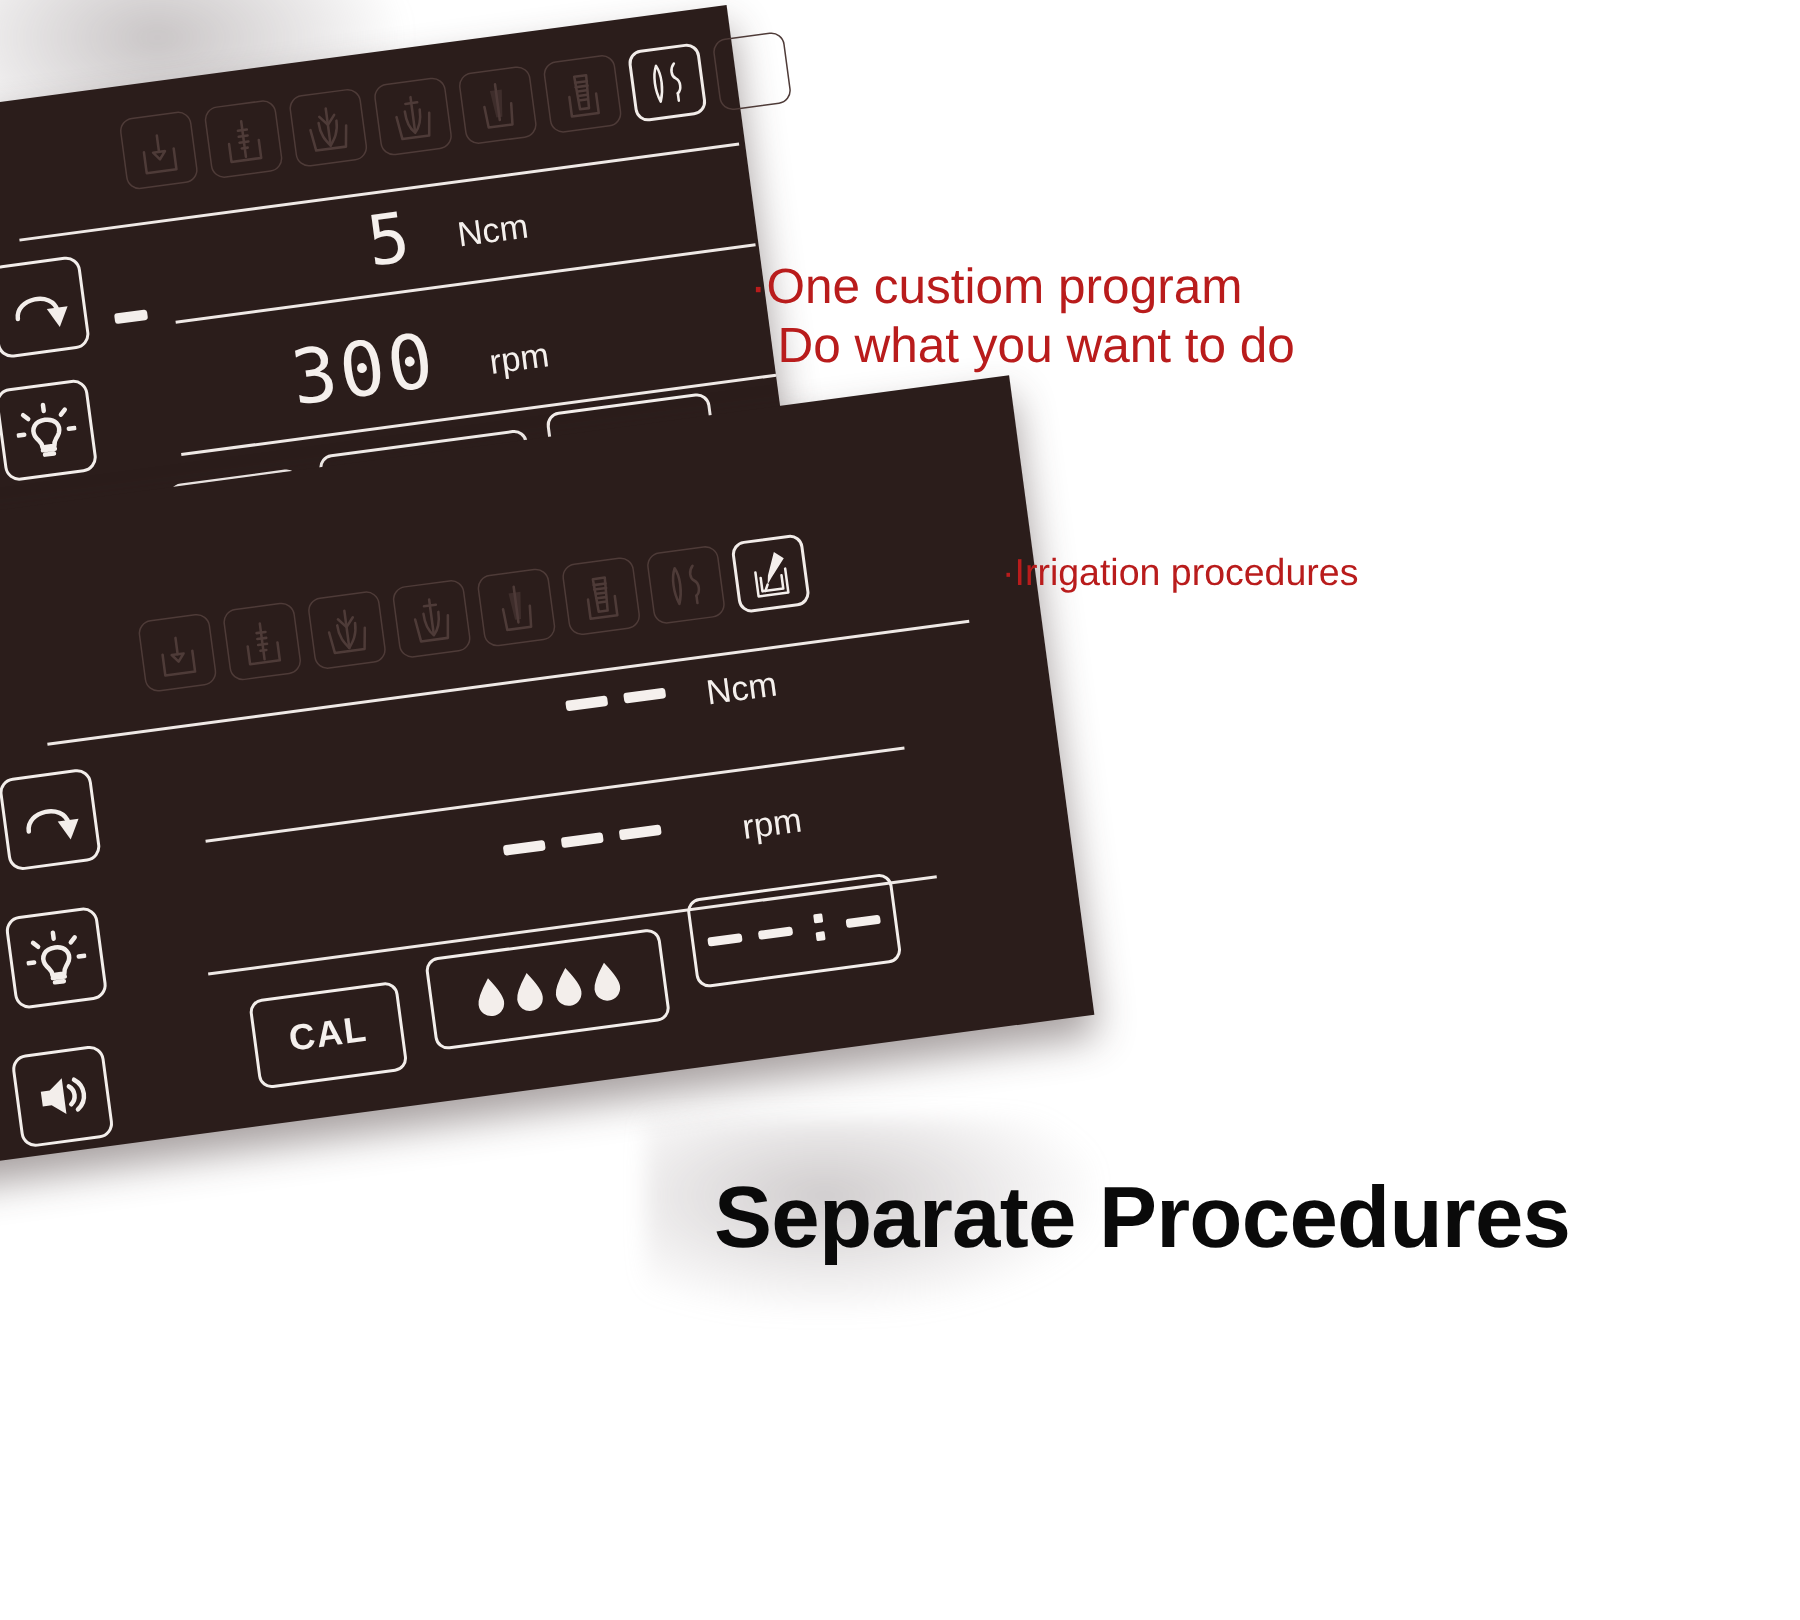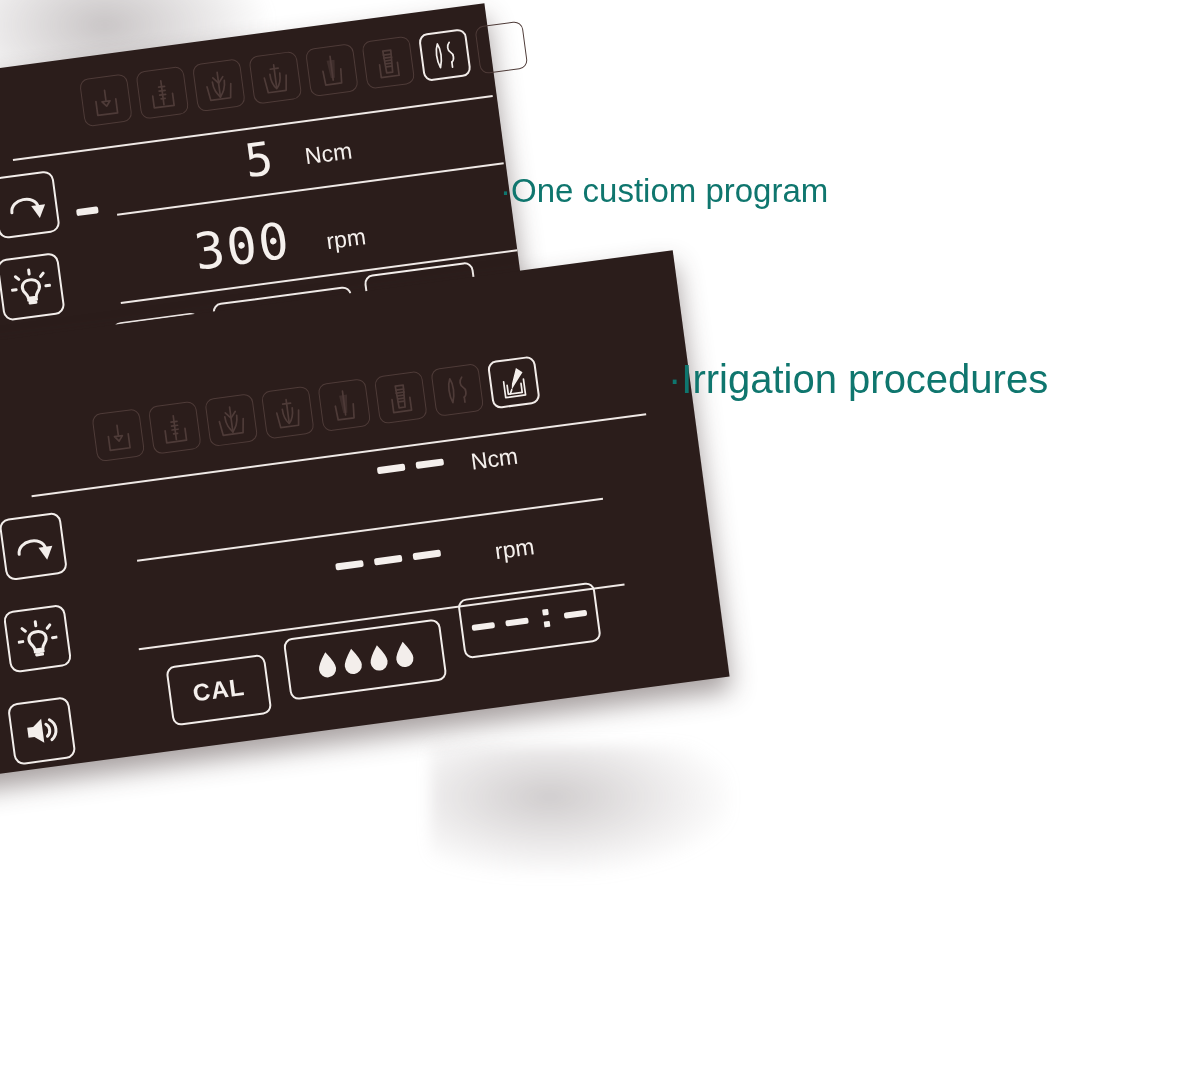--- a/index.html
+++ b/index.html
@@ -105,25 +105,25 @@
   .cal-txt{font-size:24px;font-weight:700;letter-spacing:1px;font-family:"Liberation Sans",sans-serif;}
   .drops{display:flex;align-items:center;gap:7px;}
   .drop{width:19px;height:27px;}
   .drop path{stroke:#f3eeeb;stroke-width:2;}
   .drop.on path{fill:#f3eeeb;}
   .drop.off path{fill:none;}
   .ratio-txt{font-family:"DejaVu Sans Mono", monospace;font-size:28px;letter-spacing:1px;}
 
   
   .note{
-    position:absolute;color:#0f766e;line-height:1.18;white-space:pre;
+    position:absolute;color:#b91c1c;line-height:1.18;white-space:pre;
     font-family:"Liberation Sans", sans-serif;
   }
   #note1{left:500px;top:172px;font-size:33px;}
-  #note2{left:668px;top:356px;font-size:40px;}
+  #note2{left:668px;top:368px;font-size:25px;}
   #headline{
     position:absolute;left:476px;top:778px;
     font-size:58px;font-weight:700;color:#0a0a0a;
     font-family:"Liberation Sans", sans-serif;white-space:nowrap;
     letter-spacing:-0.5px;
   }
 </style>
 </head>
 <body>
 
@@ -378,18 +378,19 @@
               <i></i>
               <i></i>
             </span>
           <i class="d sm"></i>
         </span>
       </div>
 
     </div>
   </div>
 
-  <div class="note" id="note1"><span>·One custiom program</span><br></div>
+  <div class="note" id="note1"><span>·One custiom program</span><br><span>  Do what you want to do</span></div>
 
   <div class="note" id="note2"><span>·Irrigation procedures</span><br><br></div>
 
+  <div id="headline">Separate Procedures</div>
 
 </div>
 
 </body></html>

